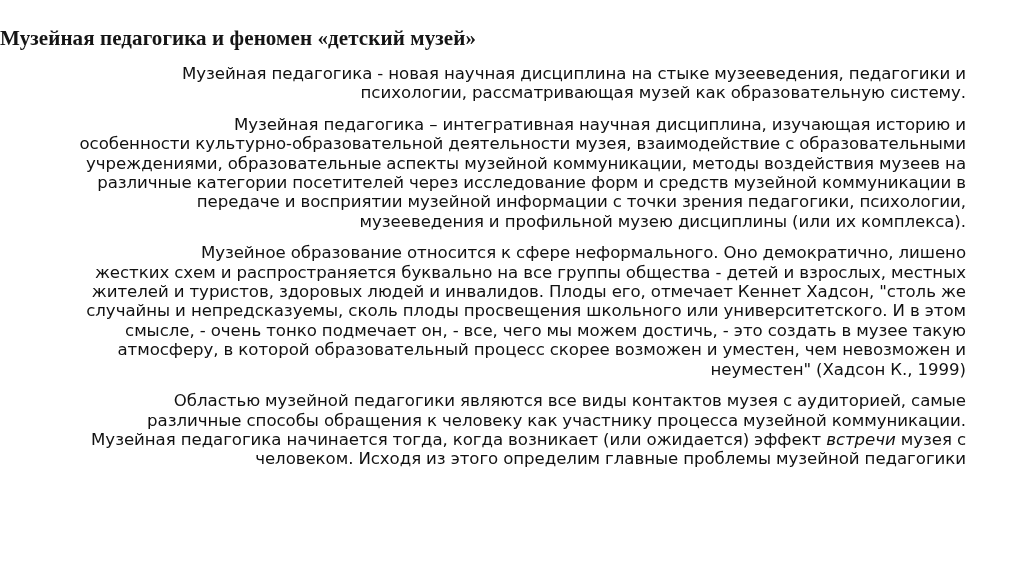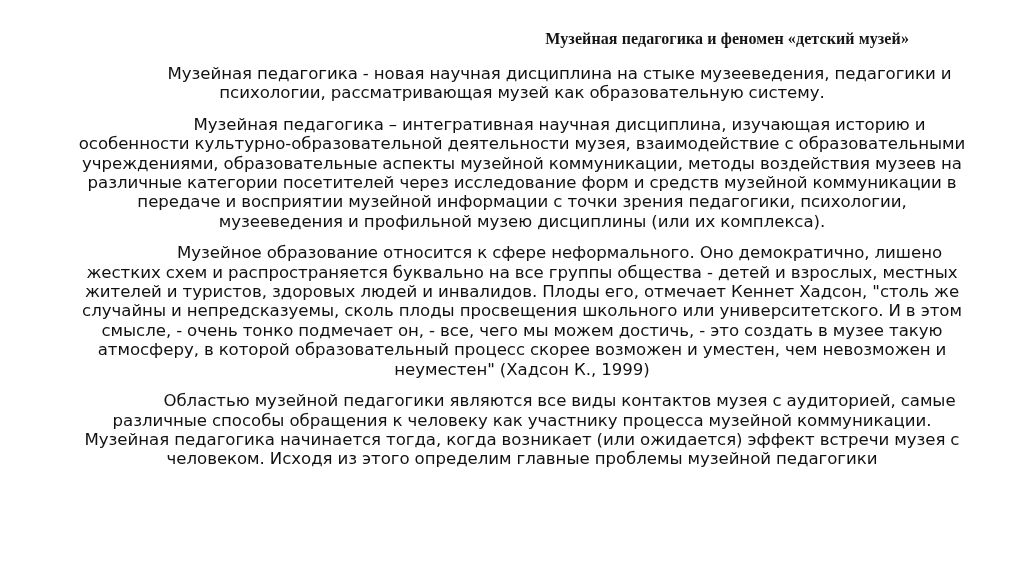--- a/index.html
+++ b/index.html
@@ -22,53 +22,54 @@
     height: 574px;
     background: #ffffff;
     box-sizing: border-box;
   }
 
   .doc-title {
     position: absolute;
     top: 28px;
     left: 0;
     width: 909px;
-    text-align: right;
+    text-align: left;
     font-family: "Liberation Serif", "DejaVu Serif", serif;
     font-weight: bold;
-    font-size: 16px;
+    font-size: 21px;
     line-height: 21px;
     letter-spacing: 0.1px;
     color: #151515;
   }
 
   .body-block {
     position: absolute;
     top: 64px;
     left: 78px;
     width: 888px;
   }
 
   .para {
     margin: 0 0 0 0;
     font-family: "DejaVu Sans", sans-serif;
     font-size: 16.6px;
     line-height: 19.4px;
-    text-align: center;
+    text-align: right;
     text-indent: 75px;
     color: #111111;
     word-spacing: -0.2px;
     letter-spacing: -0.05px;
   }
 
   .para + .para {
     margin-top: 12px;
   }
 
   .para .it {
+    font-style: italic;
   }
 </style>
 </head>
 <body>
 
 <div class="page">
 
   <div class="doc-title">Музейная педагогика и феномен «детский музей»</div>
 
   <div class="body-block">

